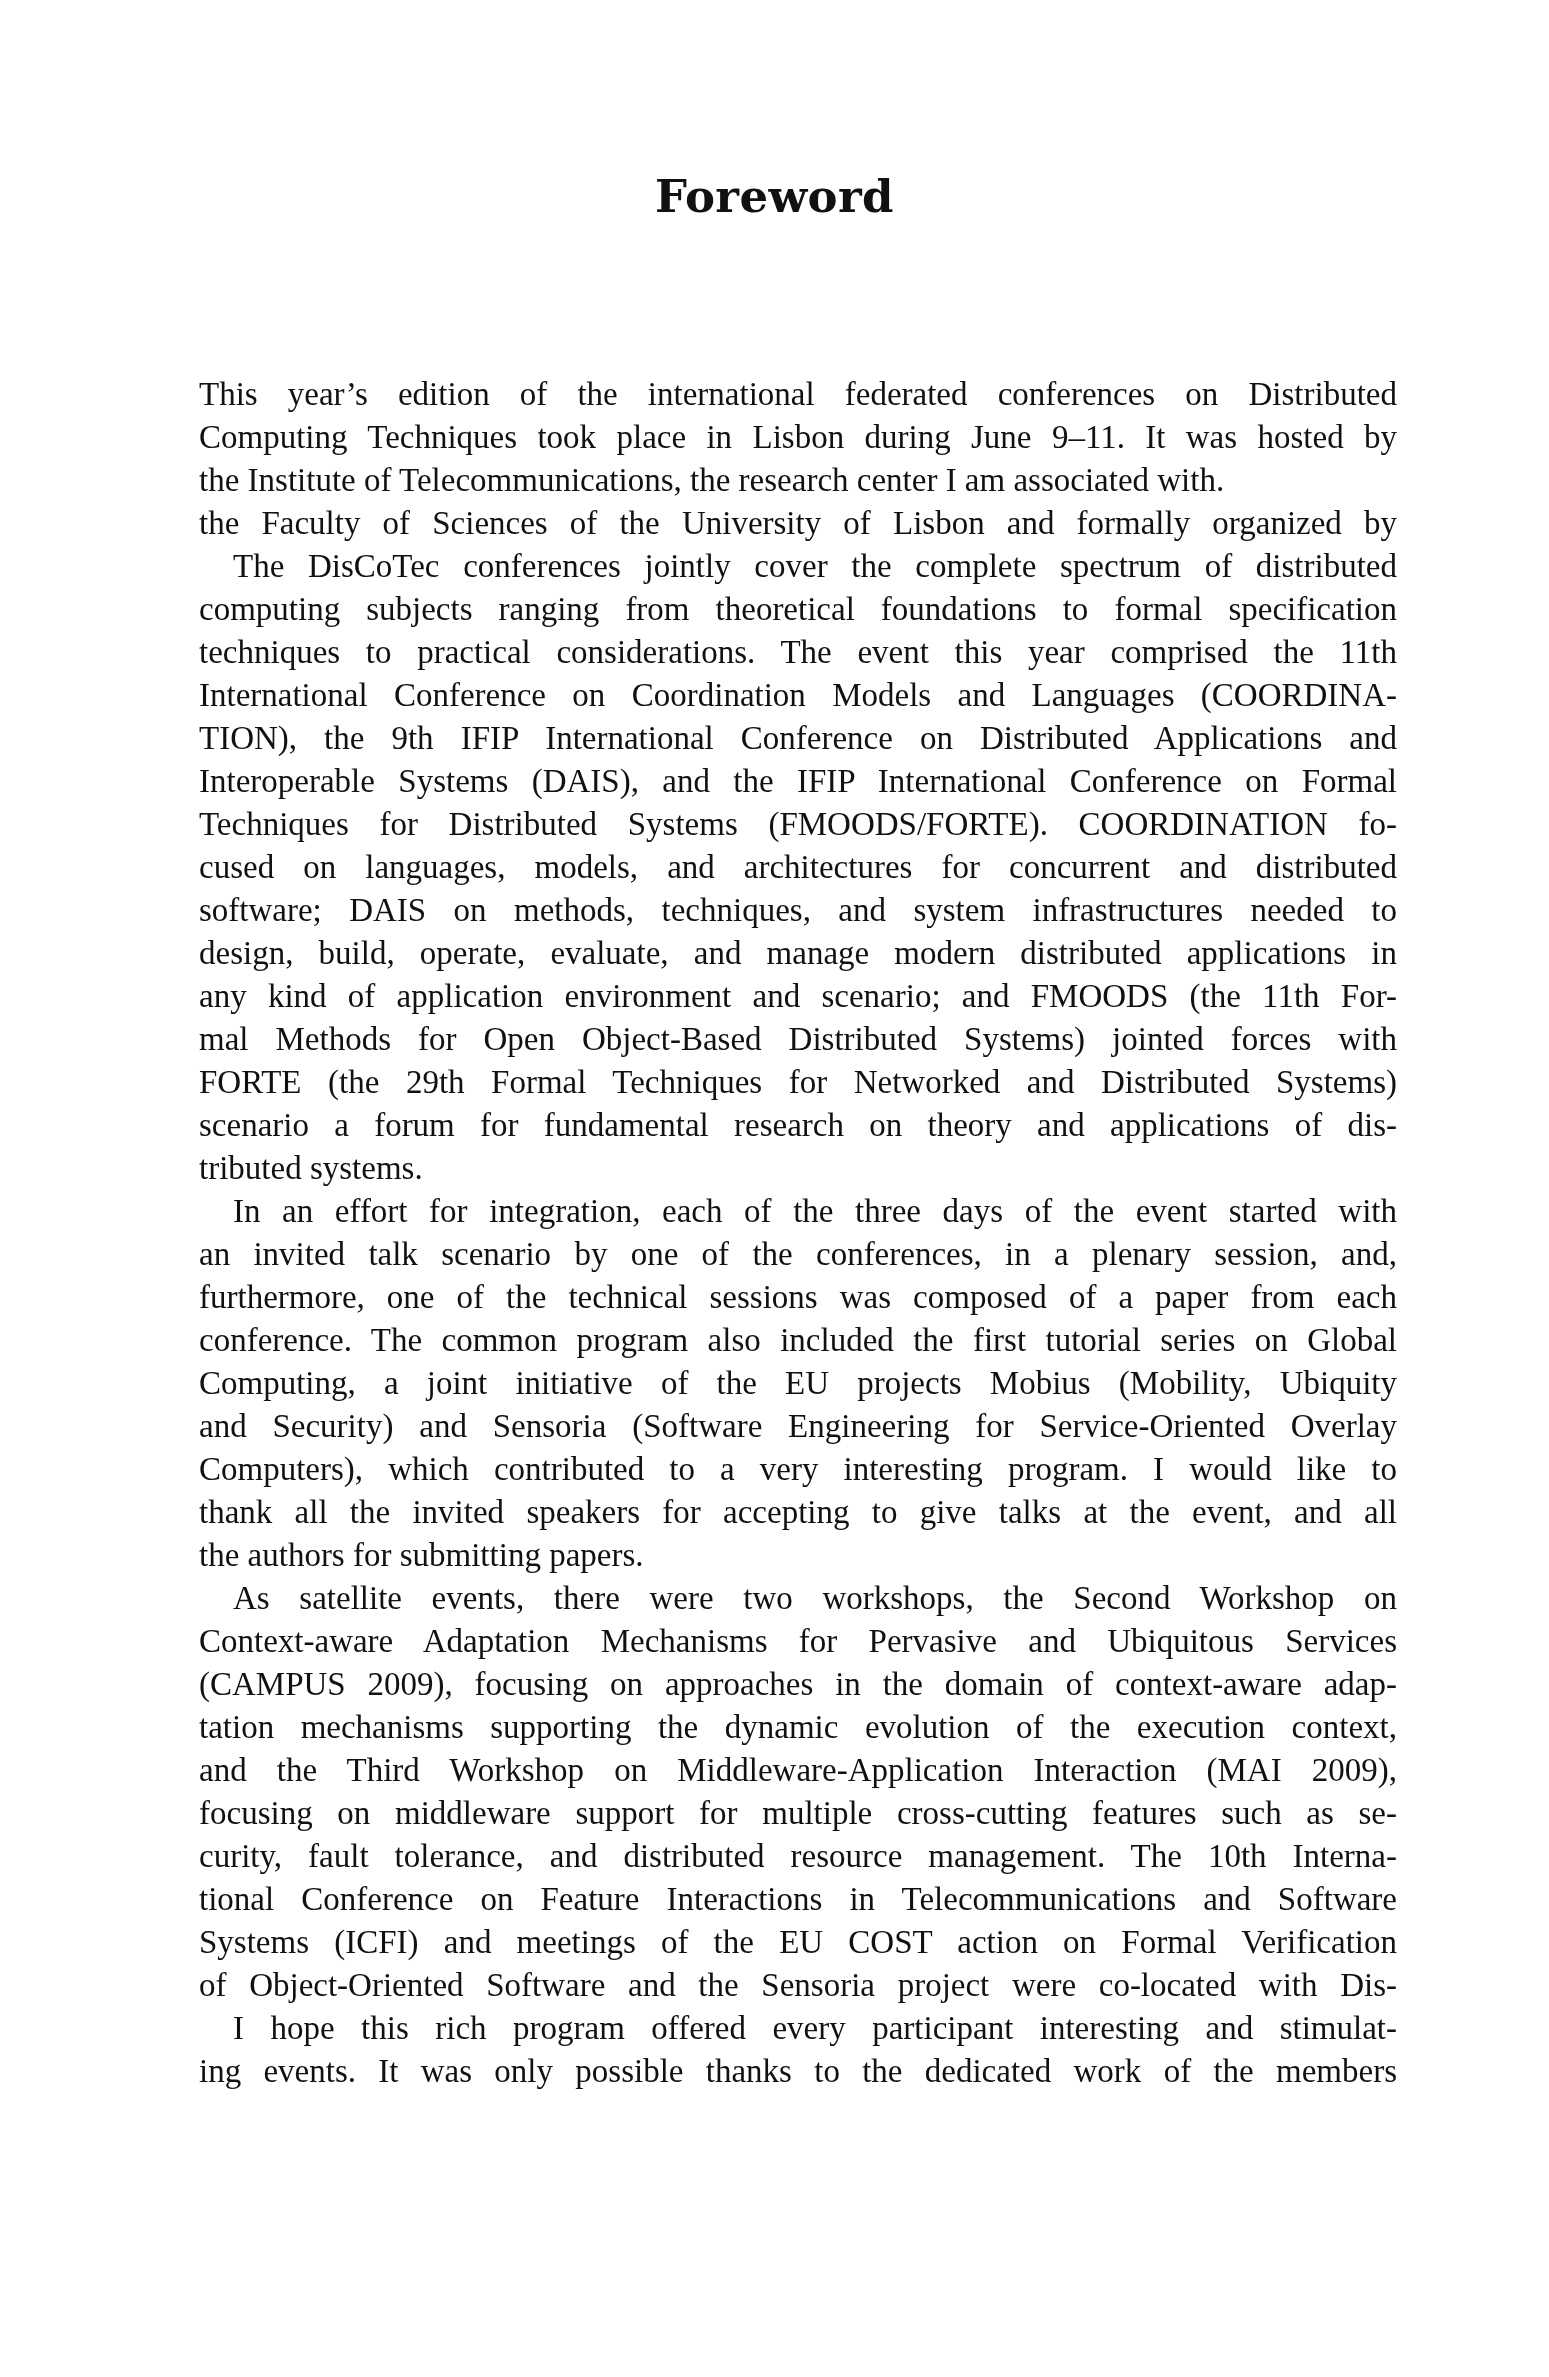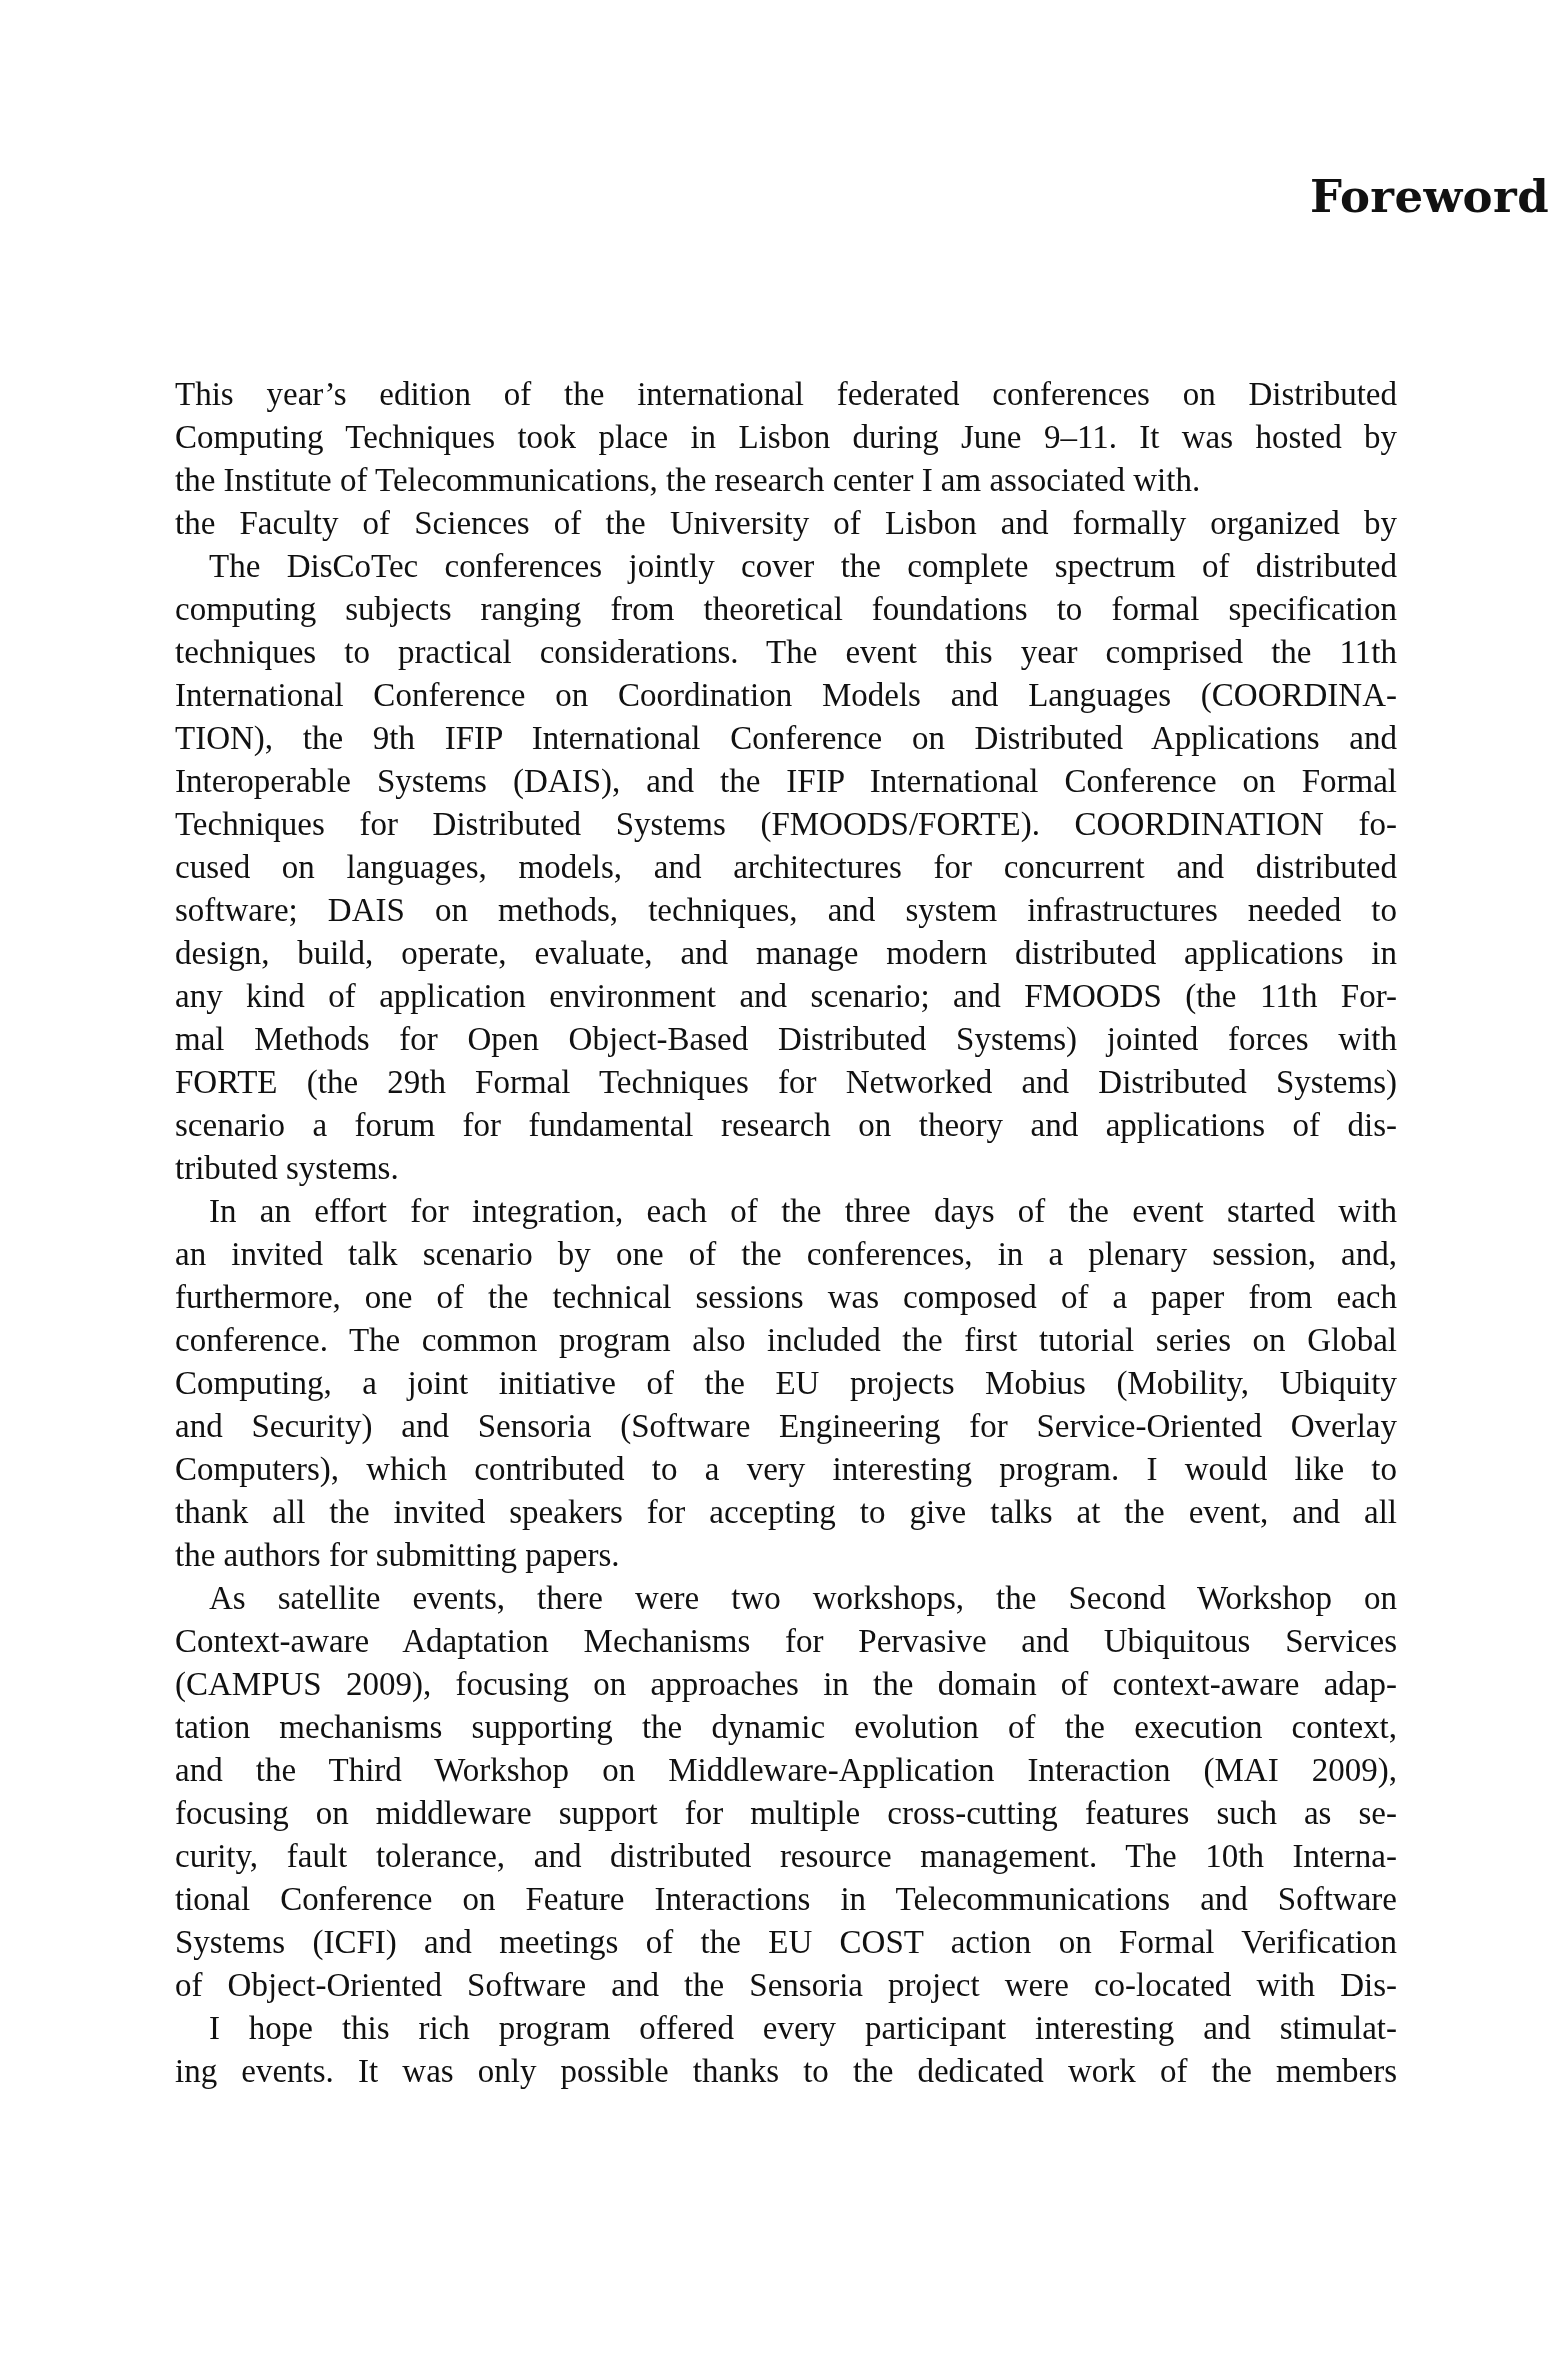--- a/index.html
+++ b/index.html
@@ -1,38 +1,39 @@
 <!DOCTYPE html>
 <html style="font-size:14px"><head>
 <meta charset="utf-8">
 <style>
   html, body { margin: 0; padding: 0; background: #ffffff; }
   body { width: 1549px; height: 2377px; position: relative; overflow: hidden; }
   .page { position: absolute; left: 0; top: 0; width: 1549px; height: 2377px; background: #ffffff; color: #111111; }
   .title {
     position: absolute; left: 0; width: 1549px; top: 169px;
-    text-align: right;
+    text-align: center;
     font-family: "DejaVu Serif", serif;
     font-weight: bold;
     font-size: 45px;
     line-height: 55px;
     letter-spacing: 0.4px;
   }
   .body {
     position: absolute; left: 175px; top: 373px; width: 1222px;
     font-family: "Liberation Serif", serif;
     font-size: 33px;
   }
   .line {
     display: block;
     height: 43px;
     line-height: 43px;
     white-space: nowrap;
     text-align: justify;
     text-align-last: justify;
+    margin-left: 24px;
   }
   .line.last { text-align-last: left; }
   .line.indent { padding-left: 34px; }
 </style>
 </head>
 <body>
 
 <div class="page">
   <h1 class="title" style="margin:0">Foreword</h1>
 

